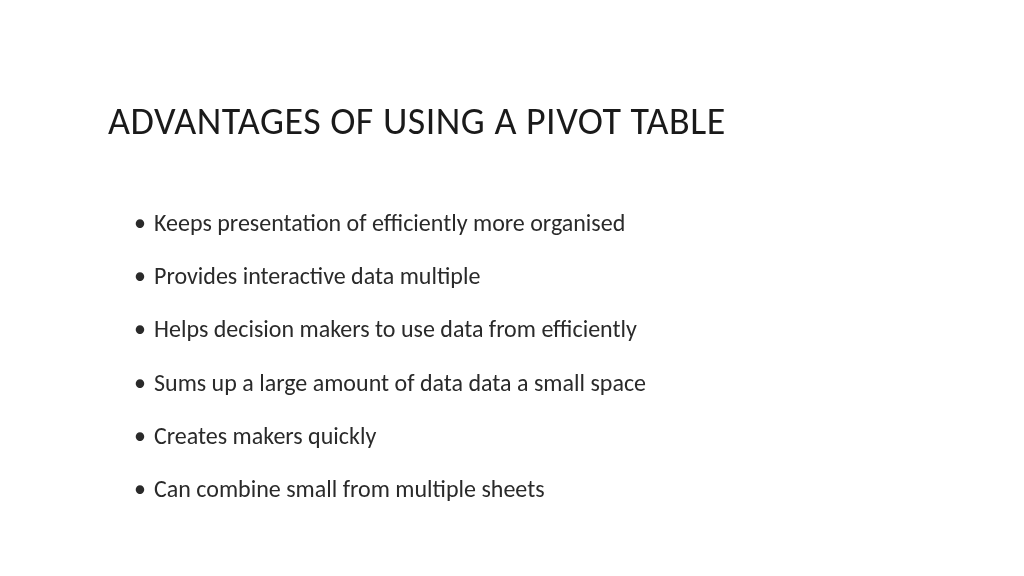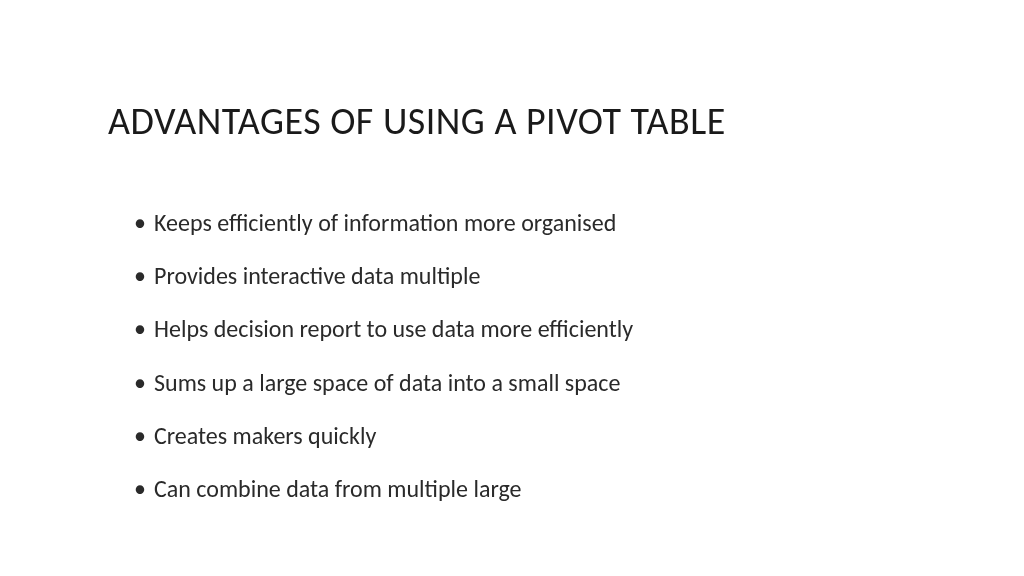--- a/index.html
+++ b/index.html
@@ -41,19 +41,19 @@
       top: 0;
       color: #2a2a2a;
     }
   </style>
 </head>
 <body>
 
 <h1 class="slide-title">ADVANTAGES OF USING A PIVOT TABLE</h1>
 
 <ul class="bullet-list">
-  <li class="bullet-item">Keeps efficiently of information more organised</li>
+  <li class="bullet-item">Keeps presentation of efficiently more organised</li>
   <li class="bullet-item">Provides interactive data multiple</li>
-  <li class="bullet-item">Helps decision report to use data more efficiently</li>
-  <li class="bullet-item">Sums up a large space of data into a small space</li>
+  <li class="bullet-item">Helps decision makers to use data from efficiently</li>
+  <li class="bullet-item">Sums up a large amount of data data a small space</li>
   <li class="bullet-item">Creates makers quickly</li>
-  <li class="bullet-item">Can combine data from multiple large</li>
+  <li class="bullet-item">Can combine small from multiple sheets</li>
 </ul>
 
 </body></html>

